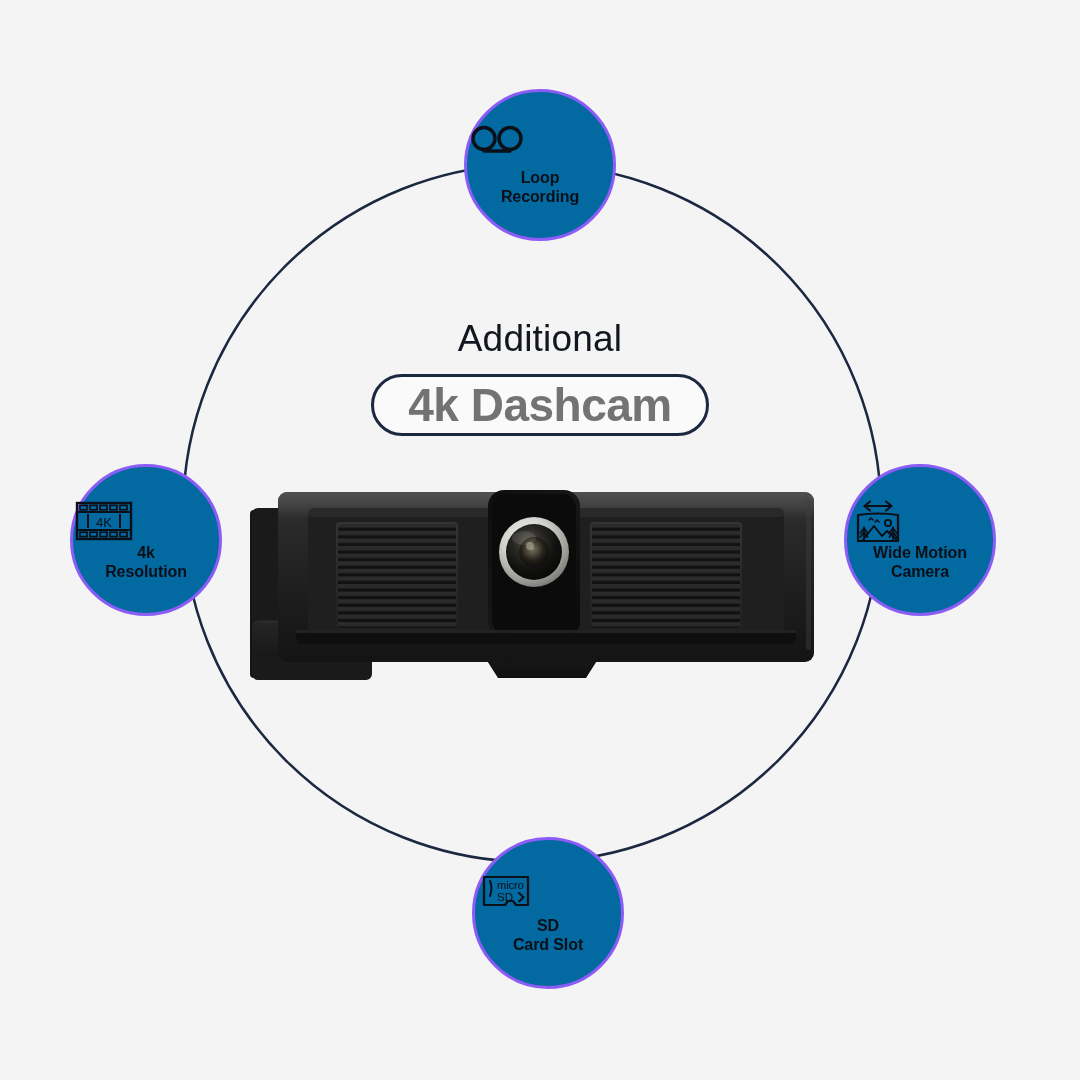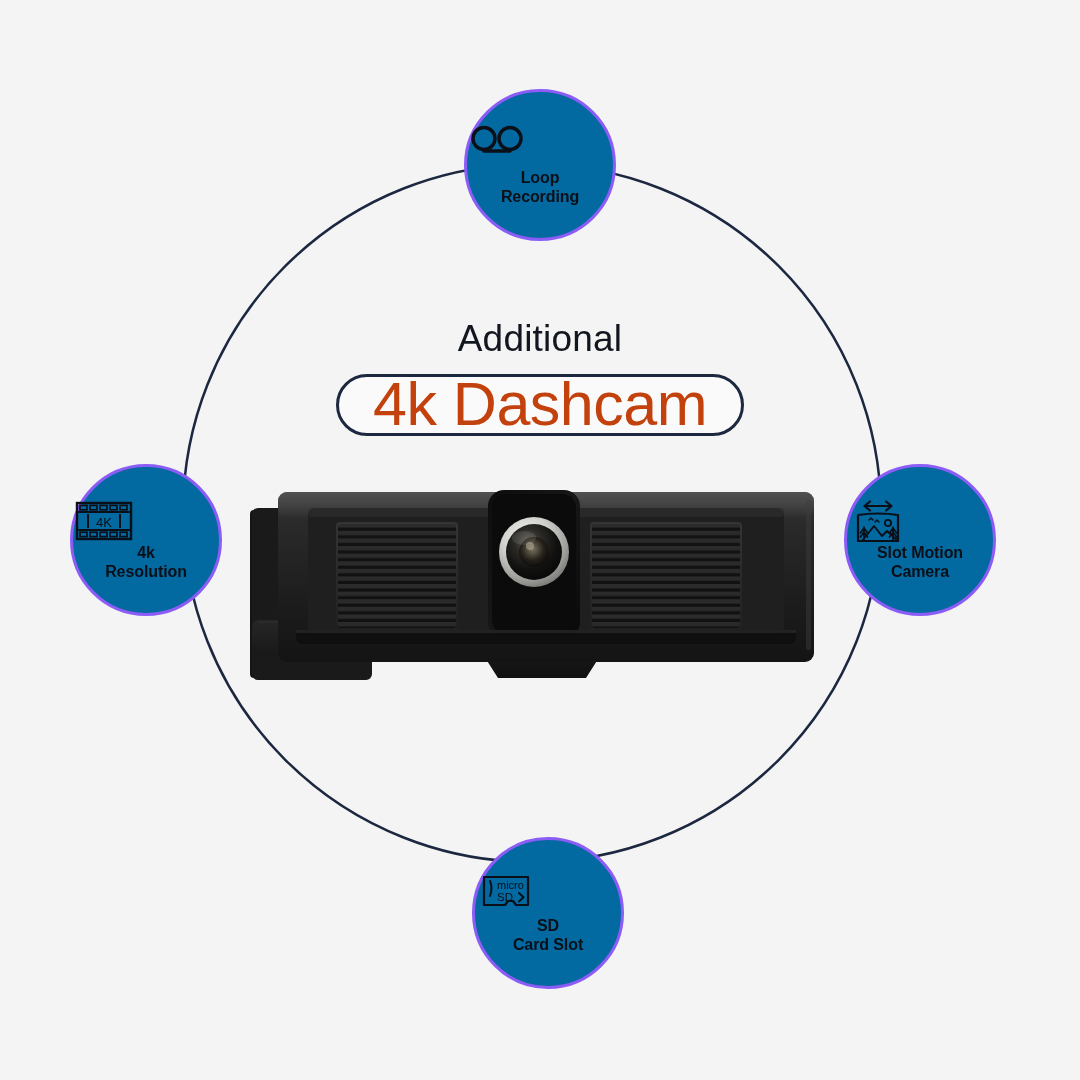--- a/index.html
+++ b/index.html
@@ -54,24 +54,24 @@
     align-items: center;
     justify-content: center;
     height: 62px;
     padding: 0 34px;
     border: 3px solid #1c2740;
     border-radius: 36px;
     background: #fafafa;
     box-sizing: border-box;
   }
   .pill-text {
-    font-size: 61px;
-    font-weight: 400;
+    font-size: 46px;
+    font-weight: 700;
     letter-spacing: -0.5px;
-    color: #c2410c;
+    color: #737373;
     white-space: nowrap;
     line-height: 1;
   }
 
   
   .badge {
     position: absolute;
     width: 152px;
     height: 152px;
     border-radius: 50%;
@@ -276,21 +276,21 @@
 
         <path d="M22 21 l2 -2 l2 2" fill="none" stroke="#0b0f17" stroke-width="1.5" stroke-linecap="round"></path>
         <path d="M28 23 l2 -2 l2 2" fill="none" stroke="#0b0f17" stroke-width="1.5" stroke-linecap="round"></path>
 
         <path d="M15 42 l12 -15 l8 10 l5 -5 l11 10 z" fill="none" stroke="#0b0f17" stroke-width="2" stroke-linejoin="round"></path>
 
         <path d="M17 41 v-13 M13.4 34 l3.6 -5 l3.6 5 M13.4 38 l3.6 -5 l3.6 5" fill="none" stroke="#0b0f17" stroke-width="1.7" stroke-linejoin="round" stroke-linecap="round"></path>
         <path d="M46 41 v-13 M42.4 34 l3.6 -5 l3.6 5 M42.4 38 l3.6 -5 l3.6 5" fill="none" stroke="#0b0f17" stroke-width="1.7" stroke-linejoin="round" stroke-linecap="round"></path>
       </svg>
     </span>
-    <span class="blabel">Slot Motion
+    <span class="blabel">Wide Motion
 Camera</span>
   </div>
 
   <div class="badge" id="badge-sd">
     <span class="ico">
       <svg viewBox="0 0 62 44" width="62" height="44">
         <path d="M9 5 h44 v28 h-12 l-3 -4 h-5 l-3 4 h-21 z" fill="none" stroke="#0b0f17" stroke-width="2.2" stroke-linejoin="round"></path>
         <path d="M15 9 q3 7 0 15" fill="none" stroke="#0b0f17" stroke-width="2" stroke-linecap="round"></path>
         <text x="22" y="17" font-family="'Liberation Sans', sans-serif" font-size="11" fill="#0b0f17">micro</text>
         <text x="22" y="29" font-family="'Liberation Sans', sans-serif" font-size="11.5" fill="#0b0f17">SD</text>

